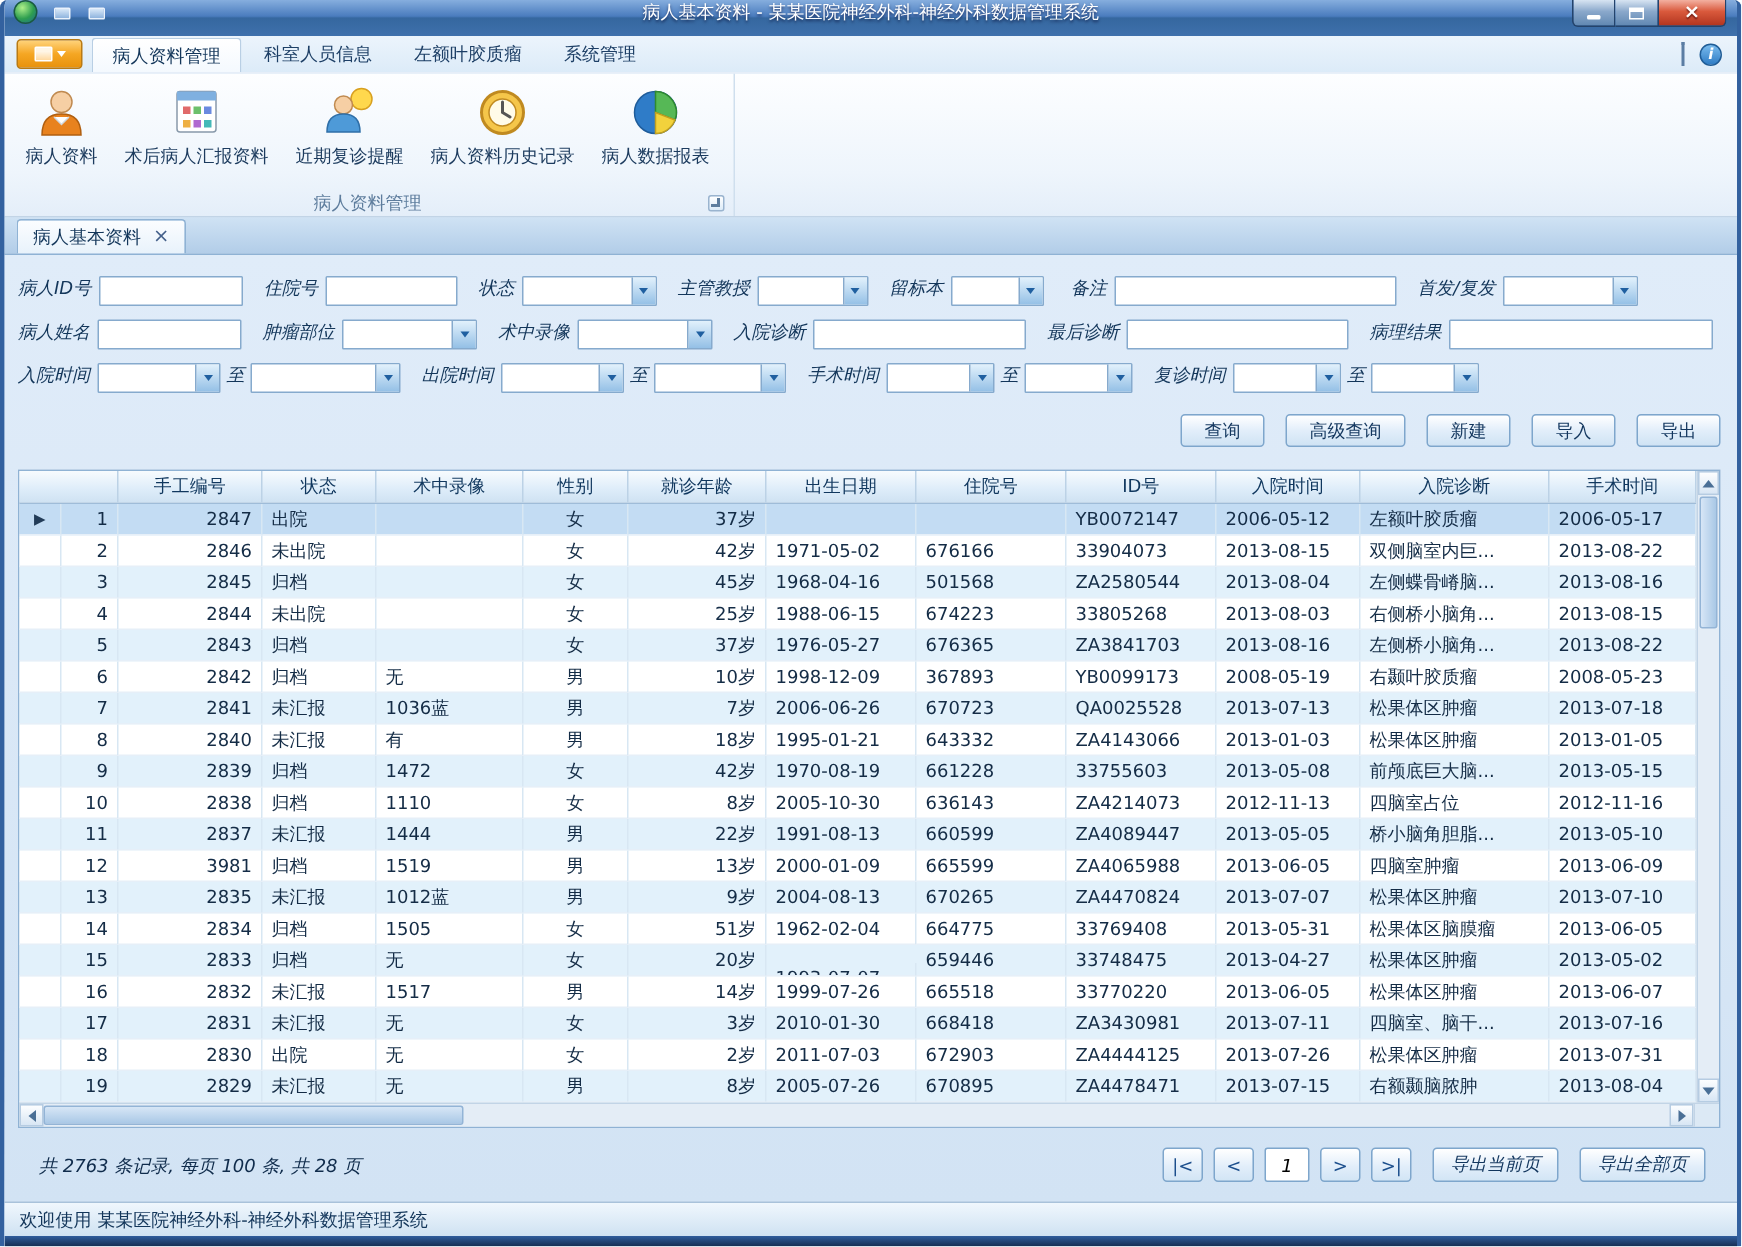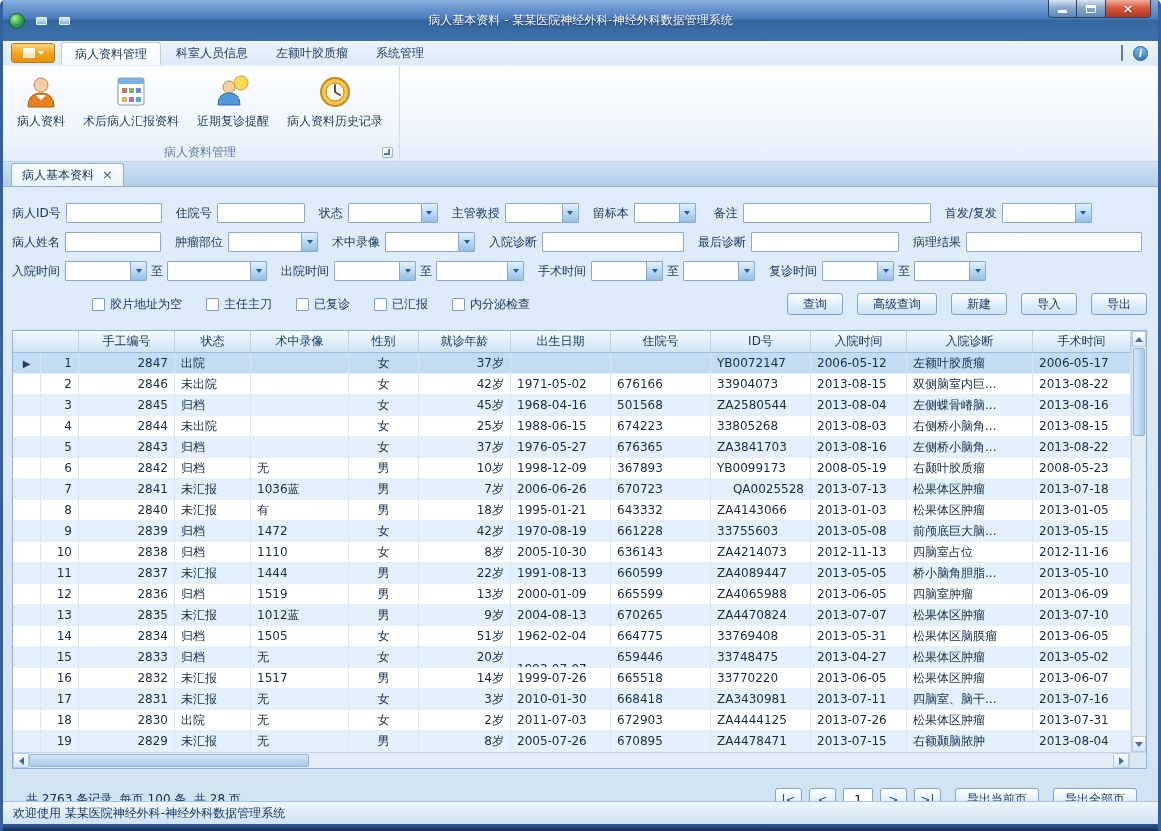--- a/index.html
+++ b/index.html
@@ -5,21 +5,21 @@
   * { box-sizing: border-box; margin: 0; padding: 0; }
   html, body { width: 1161px; height: 831px; }
   body { font-family: "DejaVu Sans", "Liberation Sans", sans-serif; font-size: 12px; background: #fff; }
 
   .window { width: 1161px; height: 831px; display: flex; flex-direction: column; overflow: hidden;
             background: #d6e6f6; border-left: 3px solid #33619f; border-right: 3px solid #33619f;
             border-radius: 5px 5px 0 0; position: relative; }
 
   
   .titlebar { flex: 0 0 24px; background: linear-gradient(180deg,#86aede 0%,#4a7cbe 45%,#35679f 50%,#3f70ac 100%);
-              display: flex; align-items: center; padding: 12px 6px; position: relative; }
+              display: flex; padding: 0 6px; position: relative; }
   .app-icon { width: 16px; height: 16px; border-radius: 8px; margin-right: 6px;
               background: radial-gradient(circle at 35% 30%, #aef08a, #2e9e4f 55%, #1c6e8e); border: 1px solid #1a5a40; }
   .qat { display: flex; gap: 3px; }
   .qbtn { width: 20px; height: 17px; border-radius: 3px; display: flex; align-items: center; justify-content: center; }
   .qglyph { width: 11px; height: 8px; border: 1px solid #eaf2fc; background: linear-gradient(#d8e8f8,#8fb4de); border-radius: 1px; }
   .title-text { position: absolute; left: 0; right: 0; text-align: center; color: #fff;
                 text-shadow: 0 1px 2px rgba(0,0,40,.65); font-size: 12px; pointer-events: none; }
   .win-controls { position: absolute; top: 0; right: 7px; display: flex; }
   .win-btn { height: 18px; border: 1px solid #24436b; border-top: none; display: flex; align-items: center;
              justify-content: center; color: #fff; }
@@ -72,21 +72,21 @@
   .doctab { height: 23px; display: flex; align-items: center; gap: 8px; padding: 0 10px;
             background: linear-gradient(#fbfdff,#e8f2fb); border: 1px solid #8fb2d4; border-bottom: none;
             border-radius: 3px 3px 0 0; color: #13365a; }
   .doctab .x { color: #44608a; font-size: 13px; line-height: 12px; }
 
   
   .content { flex: 1 1 auto; min-height: 0; display: flex; flex-direction: column; padding: 4px 9px;
              background: linear-gradient(#e0ecf9,#d2e3f4); }
 
   .filter-panel { flex: 0 0 auto; padding-top: 10px; }
-  .frow { display: flex; align-items: center; height: 24px; margin-bottom: 5px; }
+  .frow { display: flex; align-items: flex-start; height: 24px; margin-bottom: 5px; font-style: italic; }
   .flabel { color: #13365a; margin-right: 5px; white-space: nowrap; }
   .fsp { flex: 0 0 14px; }
   .fsp2 { flex: 0 0 18px; }
   .ftext { height: 20px; border: 1px solid #86aacd; background: #fff; padding: 0 3px; font: inherit; border-radius: 1px; }
   .fselect { height: 20px; border: 1px solid #86aacd; background: #fff; position: relative; display: inline-block; border-radius: 1px; }
   .fselect .dd { position: absolute; right: 0; top: 0; bottom: 0; width: 16px; border-left: 1px solid #86aacd;
                  background: linear-gradient(#e2f1fc,#94c0e6); display: flex; align-items: center; justify-content: center; }
   .fselect .dd::after { content: ""; width: 0; height: 0; border-left: 3px solid transparent;
                  border-right: 3px solid transparent; border-top: 4px solid #1f5fa0; }
   .to-label { margin: 0 4px; }
@@ -127,21 +127,21 @@
   .hthumb { flex: 0 0 280px; margin: 1px 0; background: linear-gradient(#d7e6f6,#a9c8e6);
             border: 1px solid #93b4d6; border-radius: 2px; }
   .hfill { flex: 1; }
   .scorner { flex: 0 0 17px; background: #dce9f5; border-left: 1px solid #c2d4e6; }
   .tri-up    { width:0; height:0; border-left:4px solid transparent; border-right:4px solid transparent; border-bottom:5px solid #4a6f96; }
   .tri-down  { width:0; height:0; border-left:4px solid transparent; border-right:4px solid transparent; border-top:5px solid #4a6f96; }
   .tri-left  { width:0; height:0; border-top:4px solid transparent; border-bottom:4px solid transparent; border-right:5px solid #4a6f96; }
   .tri-right { width:0; height:0; border-top:4px solid transparent; border-bottom:4px solid transparent; border-left:5px solid #4a6f96; }
 
   
-  .pagebar { flex: 0 0 42px; display: flex; align-items: flex-end; padding: 7px 12px 0 14px; }
+  .pagebar { flex: 0 0 42px; display: flex; align-items: center; padding: 7px 12px 0 14px; font-style: italic; }
   .records-summary { color: #102c4c; line-height: 24px; }
   .page-controls { margin-left: auto; display: flex; align-items: center; gap: 7px; }
   .pbtn { width: 27px; height: 23px; border: 1px solid #7ea6cc; border-radius: 3px; color: #1b4e8c; font: inherit;
           background: linear-gradient(#ffffff,#e2eefa 55%,#d2e5f5); text-align: center; }
   .pinput { width: 30px; height: 23px; border: 1px solid #7ea6cc; border-radius: 2px; text-align: center; font: inherit; }
   .pbtn.wide { width: auto; padding: 0 11px; color: #12365e; margin-left: 7px; }
 
   
   .statusbar { flex: 0 0 23px; background: linear-gradient(#f0f7fd,#cfe2f2); border-top: 1px solid #a9c2da;
                display: flex; align-items: center; padding: 0 10px; color: #13365a; }
@@ -226,20 +226,28 @@
             <span class="tlabel">近期复诊提醒</span>
           </div>
           <div class="tool">
             <span class="ticon"><svg viewBox="0 0 36 36">
                 <circle cx="18" cy="18" r="14" fill="#f5c64a" stroke="#c08a20" stroke-width="2"></circle>
                 <circle cx="18" cy="18" r="9" fill="#fffbe8" stroke="#c08a20"></circle>
                 <path d="M18 11 L18 18 L23 21" stroke="#555" stroke-width="2" fill="none" stroke-linecap="round"></path>
               </svg></span>
             <span class="tlabel">病人资料历史记录</span>
           </div>
+          <div class="tool">
+            <span class="ticon"><svg viewBox="0 0 36 36">
+                <circle cx="18" cy="18" r="14" fill="#2f7cc8" stroke="#1f5c9a"></circle>
+                <path d="M18 18 L18 4 A14 14 0 0 1 31 23 Z" fill="#56b856" stroke="#2f8a2f"></path>
+                <path d="M18 18 L31 23 A14 14 0 0 1 18 32 Z" fill="#f2d23c" stroke="#c0a020"></path>
+              </svg></span>
+            <span class="tlabel">病人数据报表</span>
+          </div>
         </div>
       <div class="group-strip">
         <span>病人资料管理</span>
         <span class="dlg-launcher"></span>
       </div>
     </div>
   </div>
 
   <div class="doctabs">
     <div class="doctab">
@@ -339,42 +347,20 @@
         <span class="fselect" style="width:72px">
             <span class="dd"></span>
           </span>
         <span class="flabel to-label">至</span>
         <span class="fselect" style="width:72px">
             <span class="dd"></span>
           </span>
       </div>
 
       <div class="cbrow">
-        <span id="cb-list" style="display:flex;">
-            <span class="cb">
-              <span class="cbbox"></span>
-              <span>胶片地址为空</span>
-            </span>
-            <span class="cb">
-              <span class="cbbox"></span>
-              <span>主任主刀</span>
-            </span>
-            <span class="cb">
-              <span class="cbbox"></span>
-              <span>已复诊</span>
-            </span>
-            <span class="cb">
-              <span class="cbbox"></span>
-              <span>已汇报</span>
-            </span>
-            <span class="cb">
-              <span class="cbbox"></span>
-              <span>内分泌检查</span>
-            </span>
-          </span>
         <span class="actions" id="action-buttons">
             <button class="btn">查询</button>
             <button class="btn">高级查询</button>
             <button class="btn">新建</button>
             <button class="btn">导入</button>
             <button class="btn">导出</button>
           </span>
       </div>
     </div>
 
@@ -489,21 +475,21 @@
               <div class="grow alt">
                 <div class="gcell ind" style="width: 28px;"></div>
                 <div class="gcell right" style="width: 38px;">7</div>
                 <div class="gcell right" style="width: 96px;">2841</div>
                 <div class="gcell" style="width: 76px;">未汇报</div>
                 <div class="gcell" style="width: 98px;">1036蓝</div>
                 <div class="gcell center" style="width: 70px;">男</div>
                 <div class="gcell right" style="width: 92px;">7岁</div>
                 <div class="gcell" style="width: 100px;">2006-06-26</div>
                 <div class="gcell" style="width: 100px;">670723</div>
-                <div class="gcell" style="width: 100px; text-align: right;">QA0025528</div>
+                <div class="gcell" style="width: 100px;">QA0025528</div>
                 <div class="gcell" style="width: 96px;">2013-07-13</div>
                 <div class="gcell" style="width: 126px;">松果体区肿瘤</div>
                 <div class="gcell" style="width: 98px;">2013-07-18</div>
               </div>
               <div class="grow">
                 <div class="gcell ind" style="width: 28px;"></div>
                 <div class="gcell right" style="width: 38px;">8</div>
                 <div class="gcell right" style="width: 96px;">2840</div>
                 <div class="gcell" style="width: 76px;">未汇报</div>
                 <div class="gcell" style="width: 98px;">有</div>
@@ -557,21 +543,21 @@
                 <div class="gcell" style="width: 100px;">1991-08-13</div>
                 <div class="gcell" style="width: 100px;">660599</div>
                 <div class="gcell" style="width: 100px;">ZA4089447</div>
                 <div class="gcell" style="width: 96px;">2013-05-05</div>
                 <div class="gcell" style="width: 126px;">桥小脑角胆脂...</div>
                 <div class="gcell" style="width: 98px;">2013-05-10</div>
               </div>
               <div class="grow">
                 <div class="gcell ind" style="width: 28px;"></div>
                 <div class="gcell right" style="width: 38px;">12</div>
-                <div class="gcell right" style="width: 96px;">2836</div>
+                <div class="gcell right" style="width: 96px;">3981</div>
                 <div class="gcell" style="width: 76px;">归档</div>
                 <div class="gcell" style="width: 98px;">1519</div>
                 <div class="gcell center" style="width: 70px;">男</div>
                 <div class="gcell right" style="width: 92px;">13岁</div>
                 <div class="gcell" style="width: 100px;">2000-01-09</div>
                 <div class="gcell" style="width: 100px;">665599</div>
                 <div class="gcell" style="width: 100px;">ZA4065988</div>
                 <div class="gcell" style="width: 96px;">2013-06-05</div>
                 <div class="gcell" style="width: 126px;">四脑室肿瘤</div>
                 <div class="gcell" style="width: 98px;">2013-06-09</div>

